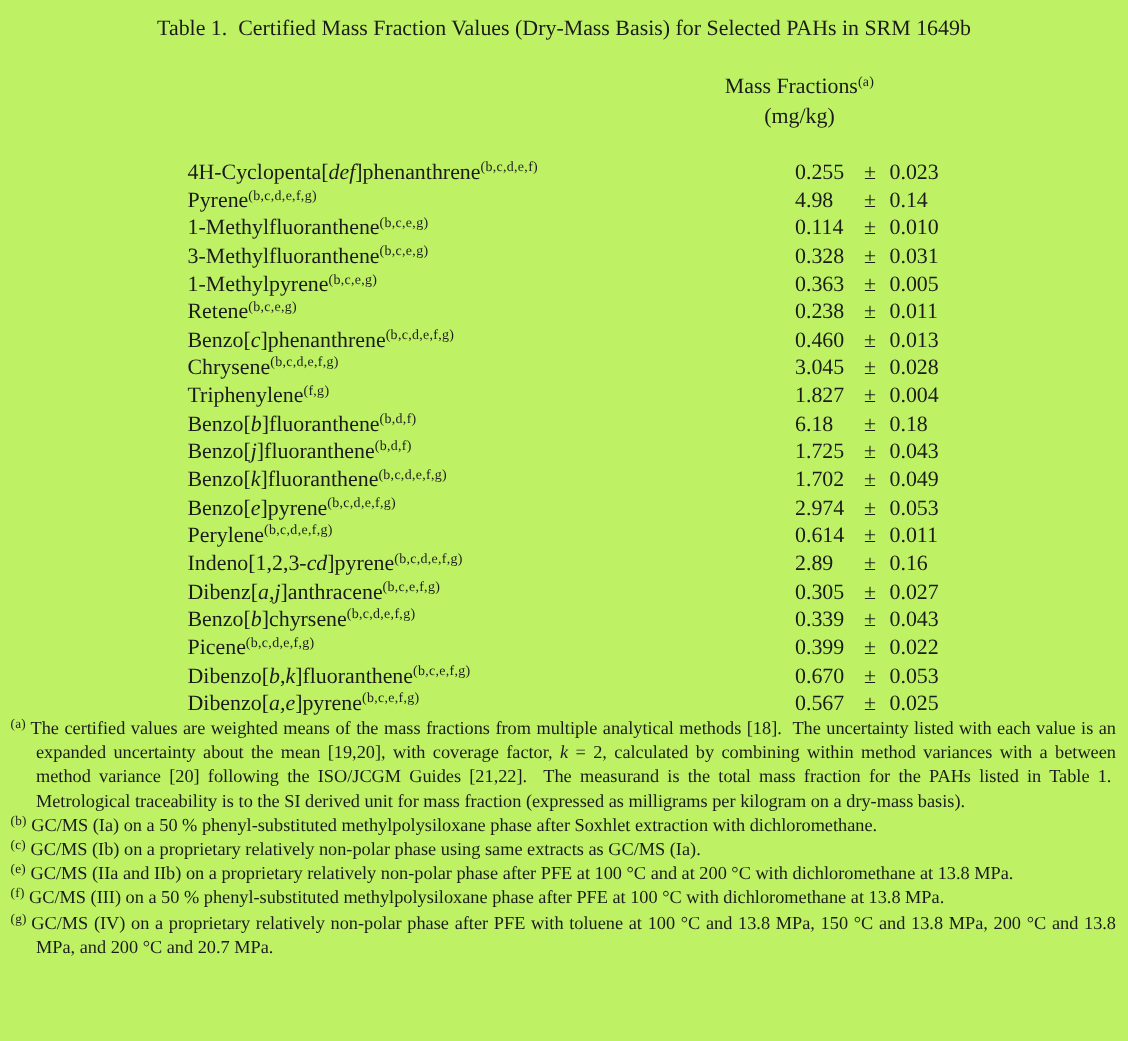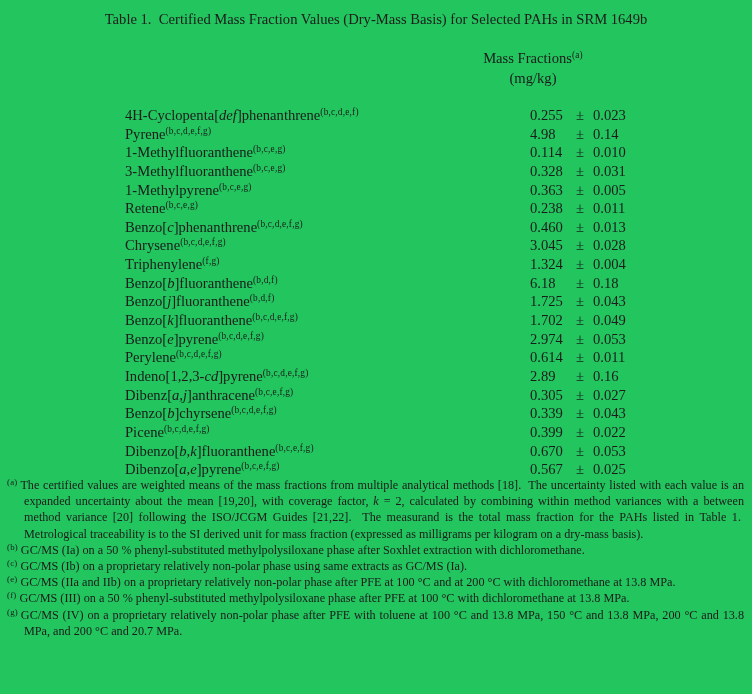--- a/index.html
+++ b/index.html
@@ -1,20 +1,20 @@
 <!DOCTYPE html>
 <html><head>
 <meta charset="utf-8">
 <style>
   html, body { margin: 0; padding: 0; background: #ffffff; }
   .page {
     position: relative;
     width: 752px;
     height: 694px;
-    background: #22c55e;
+    background: #bef264;
     color: #1b1b1b;
     font-family: "Liberation Serif", "DejaVu Serif", serif;
     overflow: hidden;
   }
   .title {
     position: absolute;
     top: 11px;
     left: 0;
     width: 752px;
     text-align: center;
@@ -157,21 +157,21 @@
         <div class="cval">
           <span class="v">3.045</span>
           <span class="pm">±</span>
           <span class="u">0.028</span>
         </div>
       </div>
 
       <div class="trow">
         <div class="cname"><span>Triphenylene</span><sup class="tsup">(f,g)</sup></div>
         <div class="cval">
-          <span class="v">1.324</span>
+          <span class="v">1.827</span>
           <span class="pm">±</span>
           <span class="u">0.004</span>
         </div>
       </div>
 
       <div class="trow">
         <div class="cname"><span>Benzo[<i>b</i>]fluoranthene</span><sup class="tsup">(b,d,f)</sup></div>
         <div class="cval">
           <span class="v">6.18</span>
           <span class="pm">±</span>

